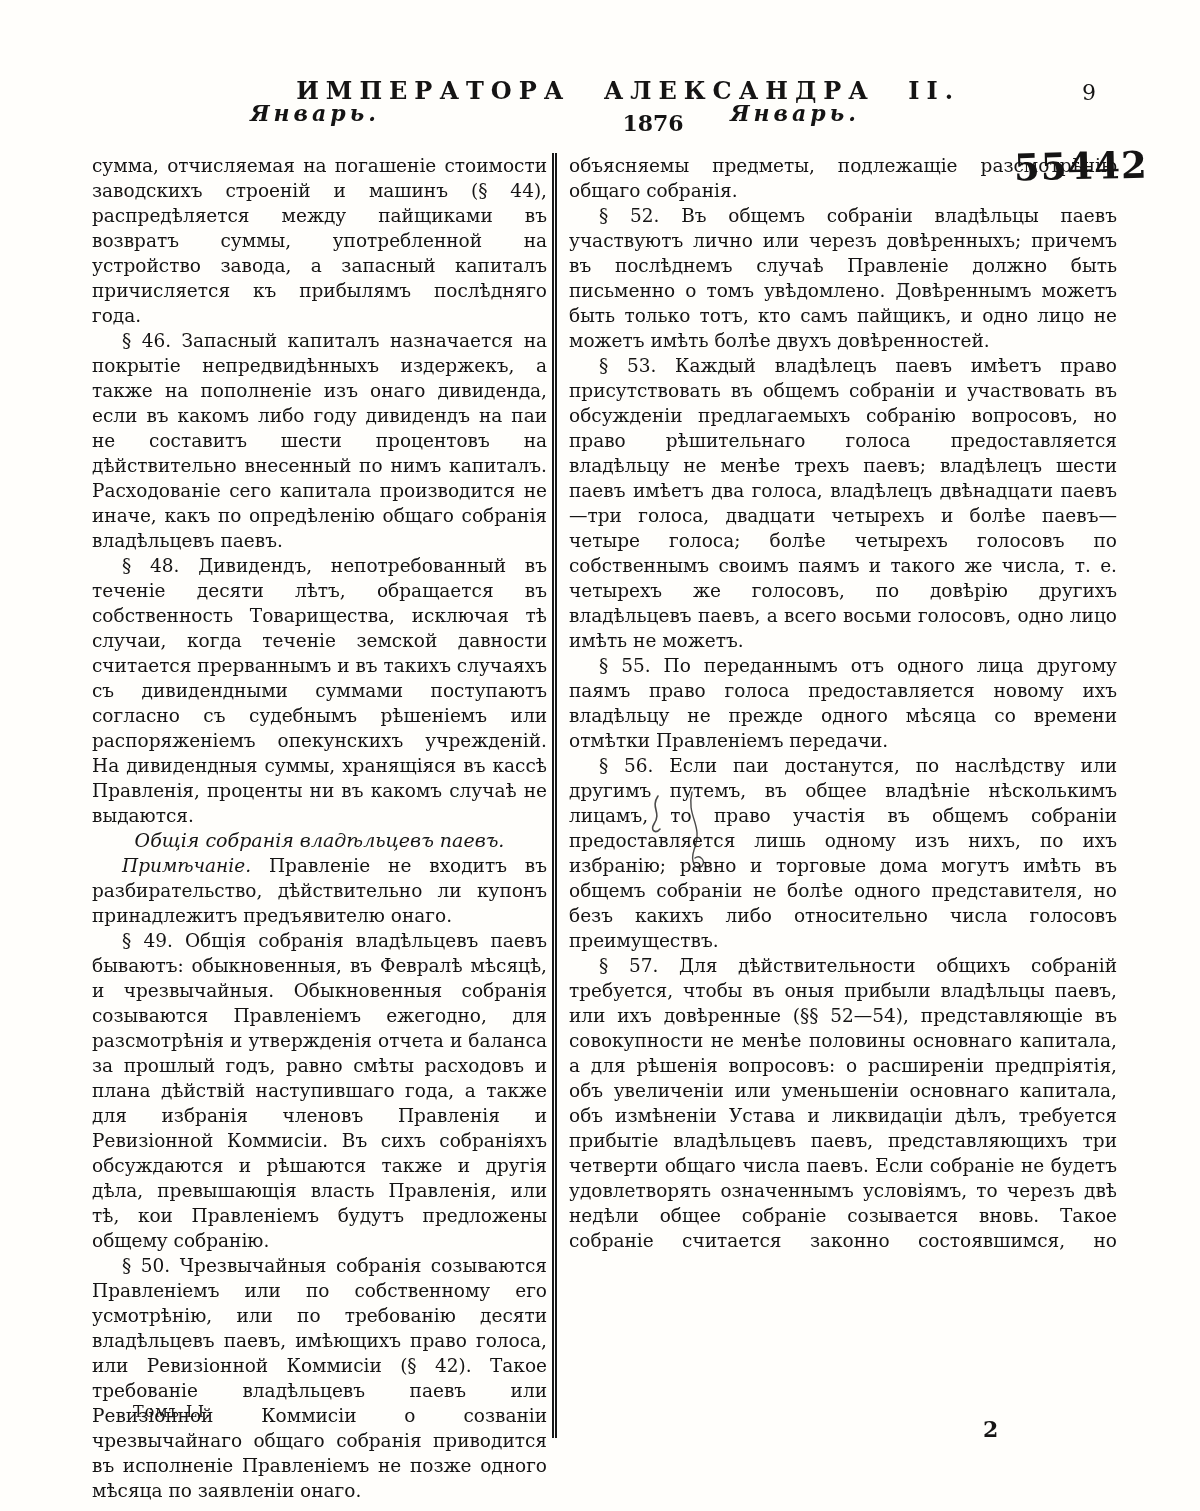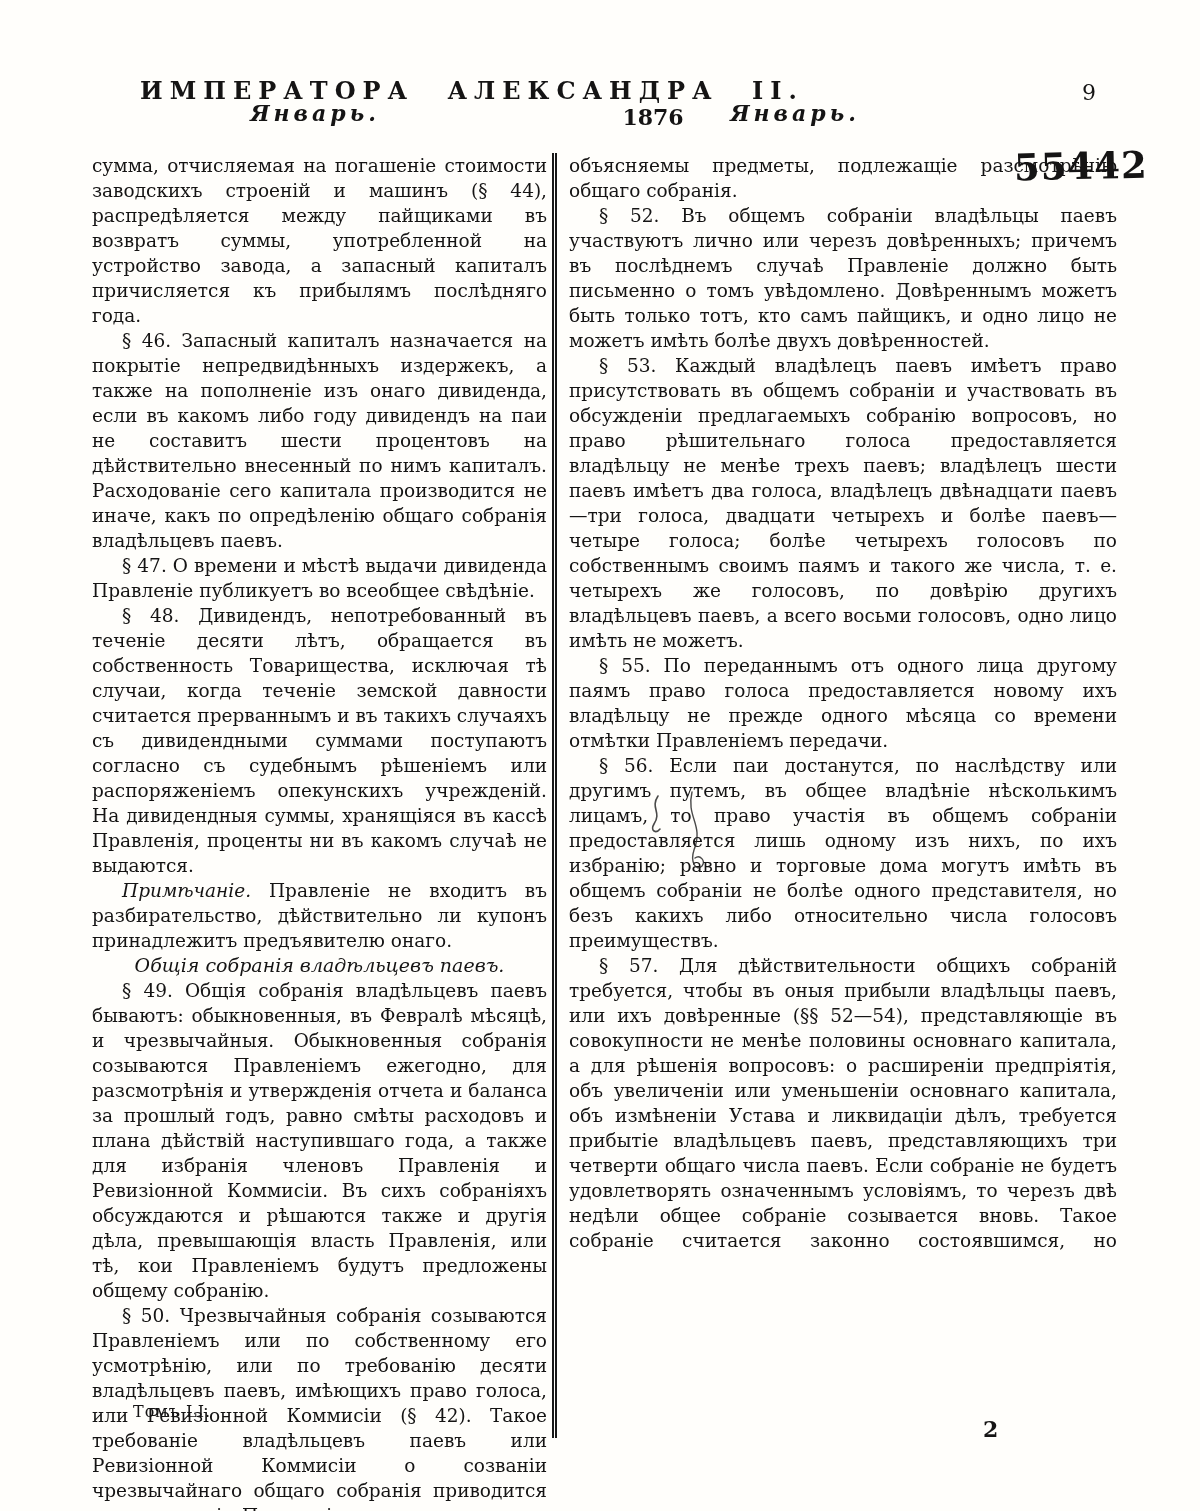--- a/index.html
+++ b/index.html
@@ -8,32 +8,32 @@
     width:1200px;height:1511px;
     margin:0 auto;
     background:#fffefb;
     color:#151414;
     font-family:"DejaVu Serif","Liberation Serif",serif;
     overflow:hidden;
   }
   
   .title{
     position:absolute;top:76px;left:140px;width:820px;
-    text-align:left;font-size:24px;font-weight:bold;
+    text-align:right;font-size:24px;font-weight:bold;
     letter-spacing:7px;word-spacing:18px;white-space:nowrap;
   }
   .pageno{position:absolute;top:80px;left:1082px;font-size:22px;}
   .month{
     position:absolute;top:100px;font-size:22px;font-weight:bold;
     font-style:italic;letter-spacing:4px;text-align:center;
   }
   .month-left{left:230px;width:170px;}
   .month-right{left:700px;width:190px;}
   .year{
-    position:absolute;top:104px;left:598px;width:110px;
+    position:absolute;top:110px;left:598px;width:110px;
     text-align:center;font-size:22px;font-weight:bold;
   }
   .stamp{
     position:absolute;top:144px;left:1014px;
     font-size:37px;font-weight:bold;letter-spacing:1px;
     transform:rotate(-1.2deg);
     font-family:"DejaVu Serif",serif;
   }
   
   .columns{
@@ -71,24 +71,23 @@
   <div class="pageno">9</div>
   <div class="month month-left">Январь.</div>
   <div class="year">1876</div>
   <div class="month month-right">Январь.</div>
   <div class="stamp">55442</div>
 
   <div class="columns">
     <div class="col col-left" id="left-col">
         <p class="para cont">сумма, отчисляемая на погашеніе стоимости заводскихъ строеній и машинъ (§ 44), распредѣляется между пайщиками въ возвратъ суммы, употребленной на устройство завода, а запасный капиталъ причисляется къ прибылямъ послѣдняго года.</p>
         <p class="para section">§ 46. Запасный капиталъ назначается на покрытіе непредвидѣнныхъ издержекъ, а также на пополненіе изъ онаго дивиденда, если въ какомъ либо году дивидендъ на паи не составитъ шести процентовъ на дѣйствительно внесенный по нимъ капиталъ. Расходованіе сего капитала производится не иначе, какъ по опредѣленію общаго собранія владѣльцевъ паевъ.</p>
-        <p class="para section">§ 47. О времени и мѣстѣ выдачи дивиденда Правленіе публикуетъ во всеобщее свѣдѣніе.</p>
         <p class="para section">§ 48. Дивидендъ, непотребованный въ теченіе десяти лѣтъ, обращается въ собственность Товарищества, исключая тѣ случаи, когда теченіе земской давности считается прерваннымъ и въ такихъ случаяхъ съ дивидендными суммами поступаютъ согласно съ судебнымъ рѣшеніемъ или распоряженіемъ опекунскихъ учрежденій. На дивидендныя суммы, хранящіяся въ кассѣ Правленія, проценты ни въ какомъ случаѣ не выдаются.</p>
+        <p class="para heading">Общія собранія владѣльцевъ паевъ.</p>
         <p class="para note"><em>Примѣчаніе.</em> Правленіе не входитъ въ разбирательство, дѣйствительно ли купонъ принадлежитъ предъявителю онаго.</p>
-        <p class="para heading">Общія собранія владѣльцевъ паевъ.</p>
         <p class="para section">§ 49. Общія собранія владѣльцевъ паевъ бываютъ: обыкновенныя, въ Февралѣ мѣсяцѣ, и чрезвычайныя. Обыкновенныя собранія созываются Правленіемъ ежегодно, для разсмотрѣнія и утвержденія отчета и баланса за прошлый годъ, равно смѣты расходовъ и плана дѣйствій наступившаго года, а также для избранія членовъ Правленія и Ревизіонной Коммисіи. Въ сихъ собраніяхъ обсуждаются и рѣшаются также и другія дѣла, превышающія власть Правленія, или тѣ, кои Правленіемъ будутъ предложены общему собранію.</p>
         <p class="para section">§ 50. Чрезвычайныя собранія созываются Правленіемъ или по собственному его усмотрѣнію, или по требованію десяти владѣльцевъ паевъ, имѣющихъ право голоса, или Ревизіонной Коммисіи (§ 42). Такое требованіе владѣльцевъ паевъ или Ревизіонной Коммисіи о созваніи чрезвычайнаго общаго собранія приводится въ исполненіе Правленіемъ не позже одного мѣсяца по заявленіи онаго.</p>
       </div>
     <div class="divider"></div>
     <div class="col col-right" id="right-col">
         <p class="para cont">объясняемы предметы, подлежащіе разсмотрѣнію общаго собранія.</p>
         <p class="para section">§ 52. Въ общемъ собраніи владѣльцы паевъ участвуютъ лично или черезъ довѣренныхъ; причемъ въ послѣднемъ случаѣ Правленіе должно быть письменно о томъ увѣдомлено. Довѣреннымъ можетъ быть только тотъ, кто самъ пайщикъ, и одно лицо не можетъ имѣть болѣе двухъ довѣренностей.</p>
         <p class="para section">§ 53. Каждый владѣлецъ паевъ имѣетъ право присутствовать въ общемъ собраніи и участвовать въ обсужденіи предлагаемыхъ собранію вопросовъ, но право рѣшительнаго голоса предоставляется владѣльцу не менѣе трехъ паевъ; владѣлецъ шести паевъ имѣетъ два голоса, владѣлецъ двѣнадцати паевъ—три голоса, двадцати четырехъ и болѣе паевъ—четыре голоса; болѣе четырехъ голосовъ по собственнымъ своимъ паямъ и такого же числа, т. е. четырехъ же голосовъ, по довѣрію другихъ владѣльцевъ паевъ, а всего восьми голосовъ, одно лицо имѣть не можетъ.</p>
         <p class="para section">§ 55. По переданнымъ отъ одного лица другому паямъ право голоса предоставляется новому ихъ владѣльцу не прежде одного мѣсяца со времени отмѣтки Правленіемъ передачи.</p>
         <p class="para section">§ 56. Если паи достанутся, по наслѣдству или другимъ путемъ, въ общее владѣніе нѣсколькимъ лицамъ, то право участія въ общемъ собраніи предоставляется лишь одному изъ нихъ, по ихъ избранію; равно и торговые дома могутъ имѣть въ общемъ собраніи не болѣе одного представителя, но безъ какихъ либо относительно числа голосовъ преимуществъ.</p>

